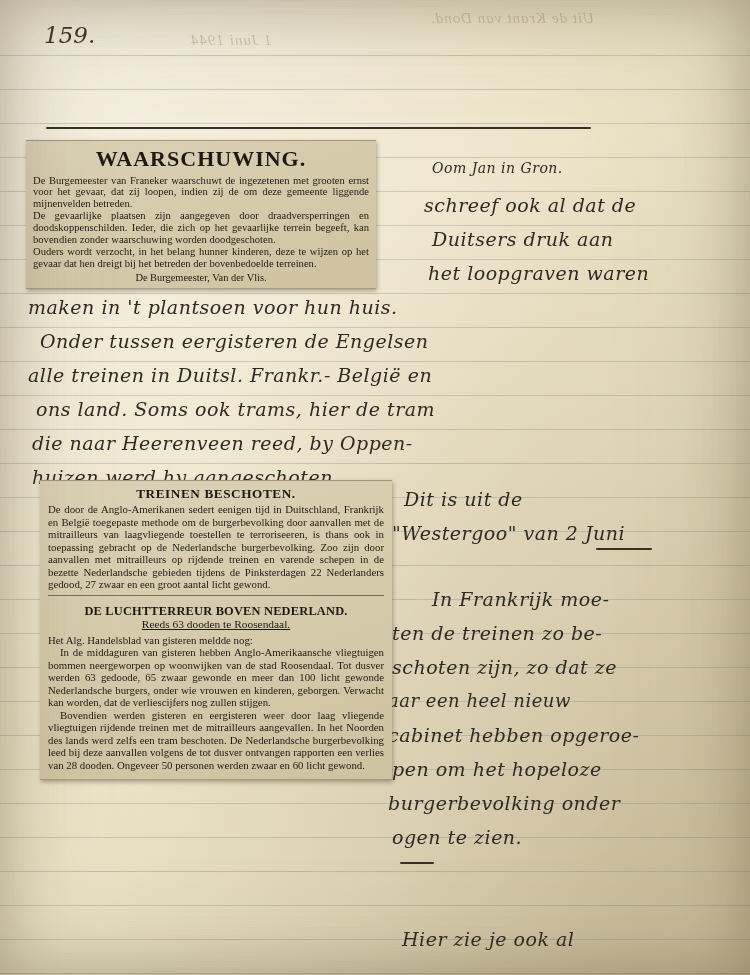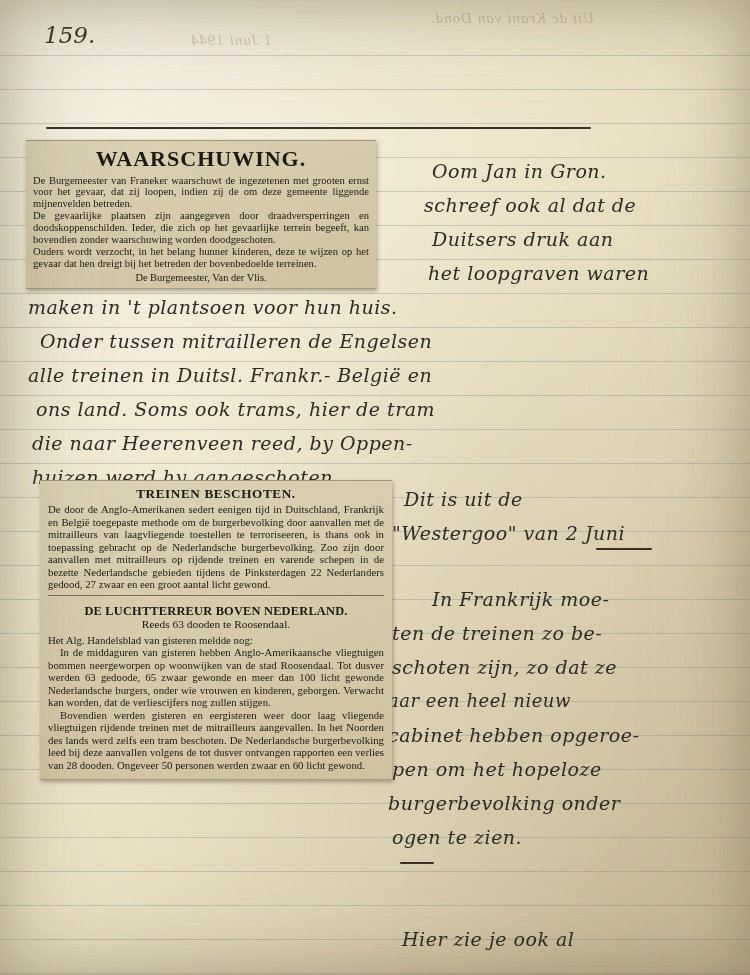--- a/index.html
+++ b/index.html
@@ -144,20 +144,21 @@
     font-size: 12.4px;
     font-weight: bold;
     text-align: center;
     margin: 8px 0 0 0;
     letter-spacing: 0.2px;
   }
   #clip-trains .sub {
     text-align: center;
     font-size: 11.4px;
     margin-bottom: 2px;
+    text-decoration: underline;
   }
   #clip-trains p + p { text-indent: 12px; }
   .rule-sep {
     border-top: 1px solid rgba(40,34,22,0.55);
     margin: 4px 0 3px 0;
   }
   
   .torn-top { border-top: 1px solid rgba(80,66,42,0.35); }
   .torn-bottom { border-bottom: 1px solid rgba(80,66,42,0.35); }
 </style>
@@ -168,27 +169,27 @@
   <div id="paper"></div>
   <div id="rules"></div>
 
   <div class="bleed" style="left:430px; top:10px;">Uit de Krant van Dond.</div>
   <div class="bleed" style="left:190px; top:32px;">1 Juni 1944</div>
 
   <div class="pagenum">159.</div>
 
   <div class="underline-hand" style="left:46px; top:127px; width:545px;"></div>
 
-  <div class="hand" style="left:432px; top:160px; font-size:19px;">Oom Jan in Gron.</div>
+  <div class="hand" style="left:432px; top:160px; font-size:14px;">Oom Jan in Gron.</div>
   <div class="hand" style="left:424px; top:194px; font-size:19px;">schreef ook al dat de</div>
   <div class="hand" style="left:432px; top:228px; font-size:19px;">Duitsers druk aan</div>
   <div class="hand" style="left:428px; top:262px; font-size:19px;">het loopgraven waren</div>
 
   <div class="hand" style="left:28px; top:296px; font-size:19px;">maken in 't plantsoen voor hun huis.</div>
-  <div class="hand" style="left:40px; top:330px; font-size:19px;">Onder tussen mitrailleren de Engelsen</div>
+  <div class="hand" style="left:40px; top:330px; font-size:19px;">Onder tussen eergisteren de Engelsen</div>
   <div class="hand" style="left:28px; top:364px; font-size:19px;">alle treinen in Duitsl. Frankr.- België en</div>
   <div class="hand" style="left:36px; top:398px; font-size:19px;">ons land. Soms ook trams, hier de tram</div>
   <div class="hand" style="left:32px; top:432px; font-size:19px;">die naar Heerenveen reed, by Oppen-</div>
   <div class="hand" style="left:32px; top:466px; font-size:19px;">huizen werd hy aangeschoten.</div>
 
   <div class="hand" style="left:404px; top:488px; font-size:19px;">Dit is uit de</div>
   <div class="hand" style="left:392px; top:522px; font-size:19px;">"Westergoo" van 2 Juni</div>
   <div class="underline-hand" style="left:596px; top:548px; width:56px; height:1.5px;"></div>
 
   <div class="hand" style="left:432px; top:588px; font-size:19px;">In Frankrijk moe-</div>

